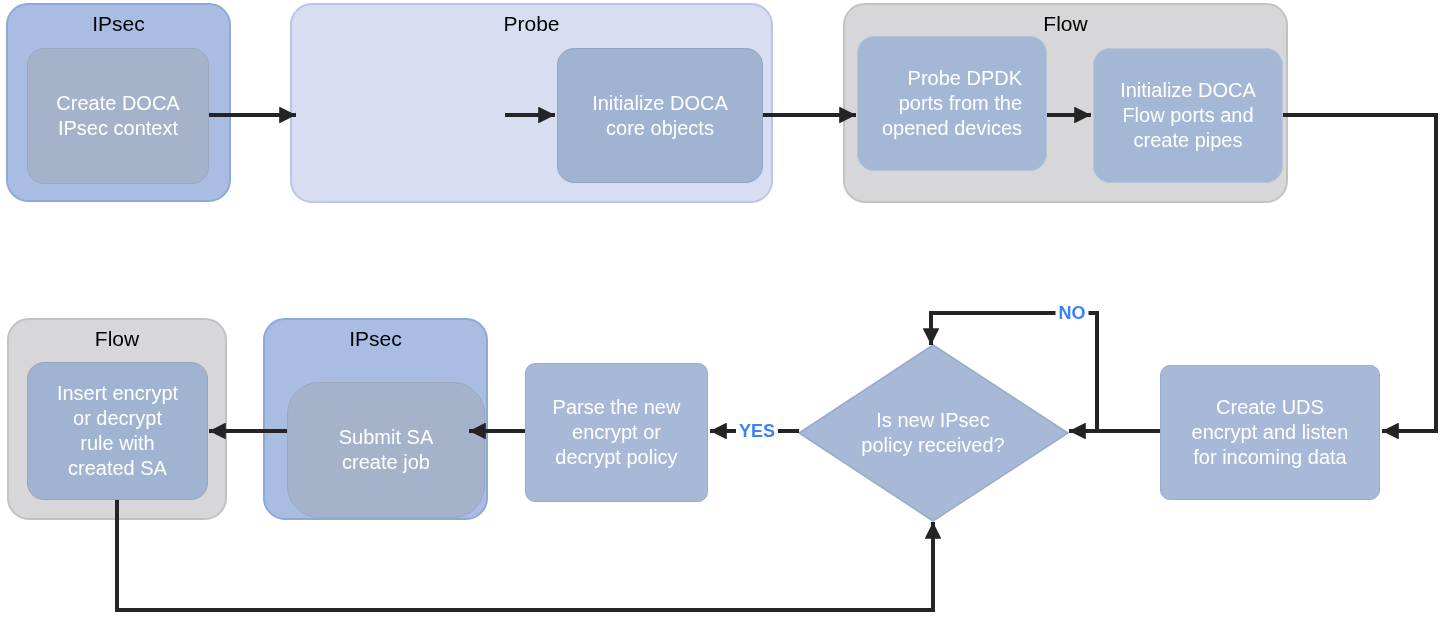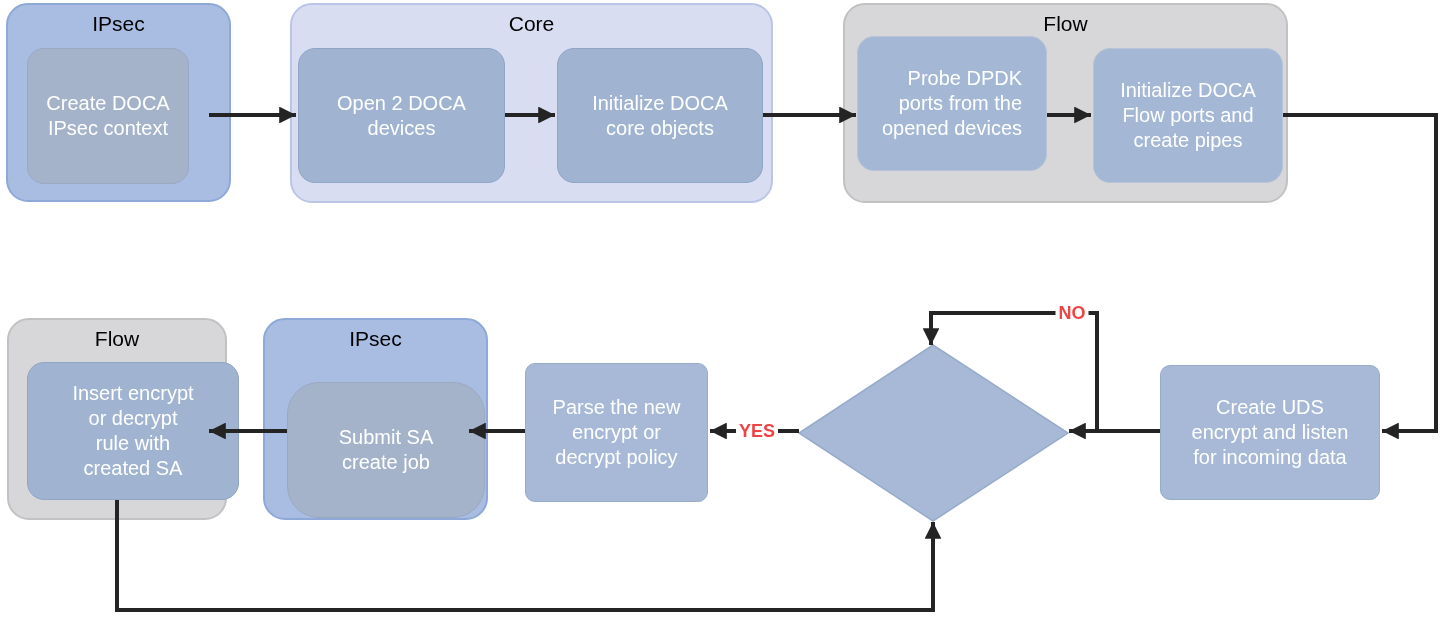--- a/index.html
+++ b/index.html
@@ -65,59 +65,57 @@
     color: #ffffff;
     font-size: 20px;
     line-height: 25px;
     text-align: center;
     white-space: pre-line;
     transform: translate(-50%, -50%);
   }
   .edge-label {
     position: absolute;
     z-index: 7;
-    color: #ef4444;
+    color: #3b82f6;
     font-weight: bold;
     font-size: 18px;
     line-height: 20px;
     background: #ffffff;
     padding: 0 3px;
     transform: translate(-50%, -50%);
   }
 </style>
 </head>
 <body>
 
 <div class="canvas">
 
   <div class="group blue" style="left:6px; top:3px; width:225px; height:199px;">
     <div class="group-label">IPsec</div>
   </div>
 
   <div class="group light" style="left:290px; top:3px; width:483px; height:200px;">
-    <div class="group-label">Core</div>
+    <div class="group-label">Probe</div>
   </div>
 
   <div class="group gray" style="left:843px; top:3px; width:445px; height:200px;">
     <div class="group-label">Flow</div>
   </div>
 
   <div class="group gray" style="left:7px; top:318px; width:220px; height:202px;">
     <div class="group-label">Flow</div>
   </div>
 
   <div class="group blue" style="left:263px; top:318px; width:225px; height:202px;">
     <div class="group-label">IPsec</div>
   </div>
 
-  <div class="node slate" style="left:27px; top:48px; width:162px; height:136px;">Create DOCA
+  <div class="node slate" style="left:27px; top:48px; width:182px; height:136px;">Create DOCA
 IPsec context</div>
 
-  <div class="node blue2" style="left:298px; top:48px; width:207px; height:135px;">Open 2 DOCA
-devices</div>
 
   <div class="node blue2" style="left:557px; top:48px; width:206px; height:135px;">Initialize DOCA
 core objects</div>
 
   <div class="node blue" style="left:857px; top:36px; width:190px; height:135px;text-align:right;">Probe DPDK
 ports from the
 opened devices</div>
 
   <div class="node blue" style="left:1093px; top:48px; width:190px; height:135px;">Initialize DOCA
 Flow ports and
@@ -127,21 +125,21 @@
 encrypt and listen
 for incoming data</div>
 
   <div class="node blue3" style="left:525px; top:363px; width:183px; height:139px;">Parse the new
 encrypt or
 decrypt policy</div>
 
   <div class="node slate" style="left:287px; top:382px; width:198px; height:136px;border-radius:32px;">Submit SA
 create job</div>
 
-  <div class="node blue2" style="left:27px; top:362px; width:212px; height:138px;">Insert encrypt
+  <div class="node blue2" style="left:27px; top:362px; width:181px; height:138px;">Insert encrypt
 or decrypt
 rule with
 created SA</div>
 
   <svg class="edges" viewBox="0 0 1440 617">
     <defs>
       <marker id="arrow" viewBox="0 0 10 10" refX="10" refY="5" markerWidth="4.6" markerHeight="4.2" orient="auto">
         <path d="M0 0 L10 5 L0 10 Z" fill="#242424"></path>
       </marker>
     </defs>
@@ -156,18 +154,20 @@
       <path d="M1283 115 L1436 115 L1436 431 L1382 431" marker-end="url(#arrow)"></path>
       <path d="M1160 431 L1069 431" marker-end="url(#arrow)"></path>
       <path d="M1097 431 L1097 313 L931 313 L931 345" marker-end="url(#arrow)"></path>
       <path d="M799 431 L710 431" marker-end="url(#arrow)"></path>
       <path d="M525 431 L469 431" marker-end="url(#arrow)"></path>
       <path d="M287 431 L209 431" marker-end="url(#arrow)"></path>
       <path d="M117 500 L117 610 L933 610 L933 522" marker-end="url(#arrow)"></path>
     </g>
   </svg>
 
+  <div class="diamond-label" style="left:933px; top:433px; width:250px;">Is new IPsec
+policy received?</div>
 
   <span class="edge-label" style="left:1072px; top:313px;">NO</span>
 
   <span class="edge-label" style="left:757px; top:431px;">YES</span>
 
 </div>
 
 </body></html>

